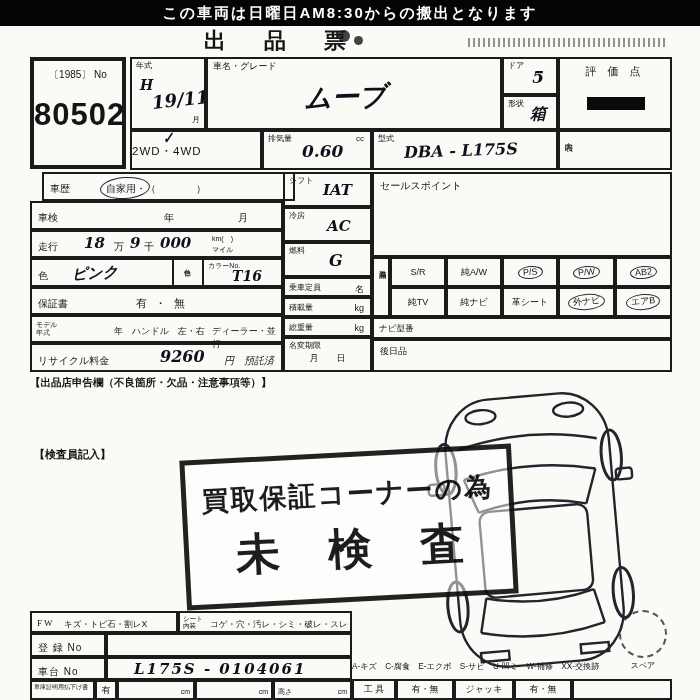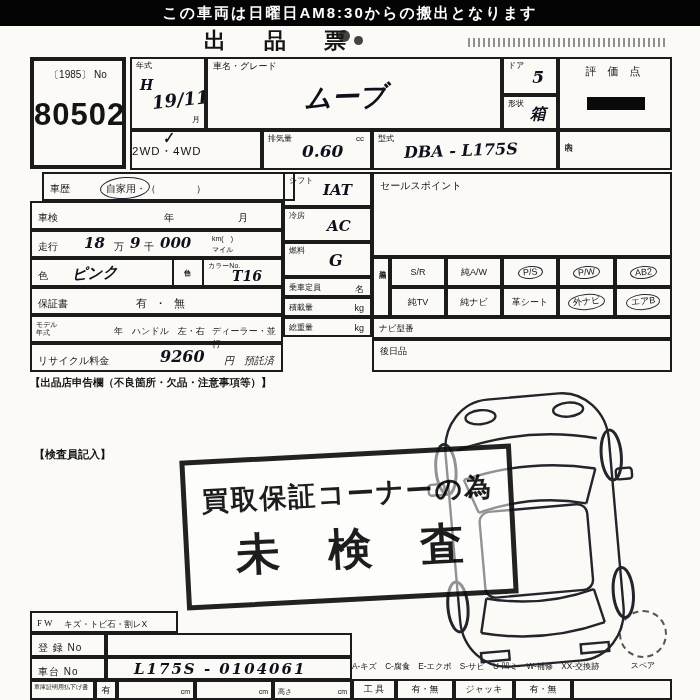--- a/index.html
+++ b/index.html
@@ -161,20 +161,24 @@
     <span class="abs" style="right:6px;top:4px;font-size:9px;">名</span>
   </div>
   <div class="cell" style="left:283px;top:297px;width:89px;height:20px;">
     <span class="abs lbl" style="left:4px;top:5px;">積載量</span>
     <span class="abs" style="right:6px;top:4px;font-size:9px;">kg</span>
   </div>
   <div class="cell" style="left:283px;top:317px;width:89px;height:20px;">
     <span class="abs lbl" style="left:4px;top:5px;">総重量</span>
     <span class="abs" style="right:6px;top:4px;font-size:9px;">kg</span>
   </div>
+  <div class="cell" style="left:283px;top:337px;width:89px;height:35px;">
+    <span class="abs lbl" style="left:4px;top:3px;">名変期限</span>
+    <span class="abs" style="left:0;right:0;bottom:5px;text-align:center;font-size:9px;">月　　日</span>
+  </div>
 
   <div class="cell" style="left:372px;top:172px;width:300px;height:85px;">
     <span class="abs" style="left:6px;top:5px;font-size:10px;">セールスポイント</span>
   </div>
 
   <div class="cell" style="left:372px;top:257px;width:18px;height:60px;">
     <span class="abs lbl vlab" style="left:4px;top:5px;font-size:7.5px;">装備品</span>
   </div>
   <div class="cell center" style="left:390px;top:257px;width:56px;height:30px;">
     <span class="eqv">S/R</span>
@@ -244,20 +248,24 @@
 
   <div class="stamp">
     <span class="l1">買取保証コーナーの為</span>
     <span class="l2">未 検 査</span>
   </div>
 
   <div class="cell" style="left:30px;top:611px;width:148px;height:22px;">
     <span class="abs" style="left:5px;top:5px;font-size:9px;font-family:Liberation Serif, serif;">F W</span>
     <span class="abs" style="left:32px;top:6px;font-size:8.5px;">キズ・トビ石・割レX</span>
   </div>
+  <div class="cell" style="left:178px;top:611px;width:174px;height:22px;">
+    <span class="abs lbl" style="left:3px;top:2px;width:24px;white-space:normal;font-size:6.5px;">シート内装</span>
+    <span class="abs" style="left:30px;top:6px;font-size:8.5px;">コゲ・穴・汚レ・シミ・破レ・スレ</span>
+  </div>
 
   <div class="cell" style="left:30px;top:633px;width:76px;height:24px;">
     <span class="abs" style="left:6px;top:6px;font-size:10px;letter-spacing:1px;">登 録 No</span>
   </div>
   <div class="cell" style="left:106px;top:633px;width:246px;height:24px;"></div>
 
   <div class="cell" style="left:30px;top:657px;width:76px;height:23px;">
     <span class="abs" style="left:6px;top:6px;font-size:10px;letter-spacing:1px;">車台 No</span>
   </div>
   <div class="cell" style="left:106px;top:657px;width:246px;height:23px;">

